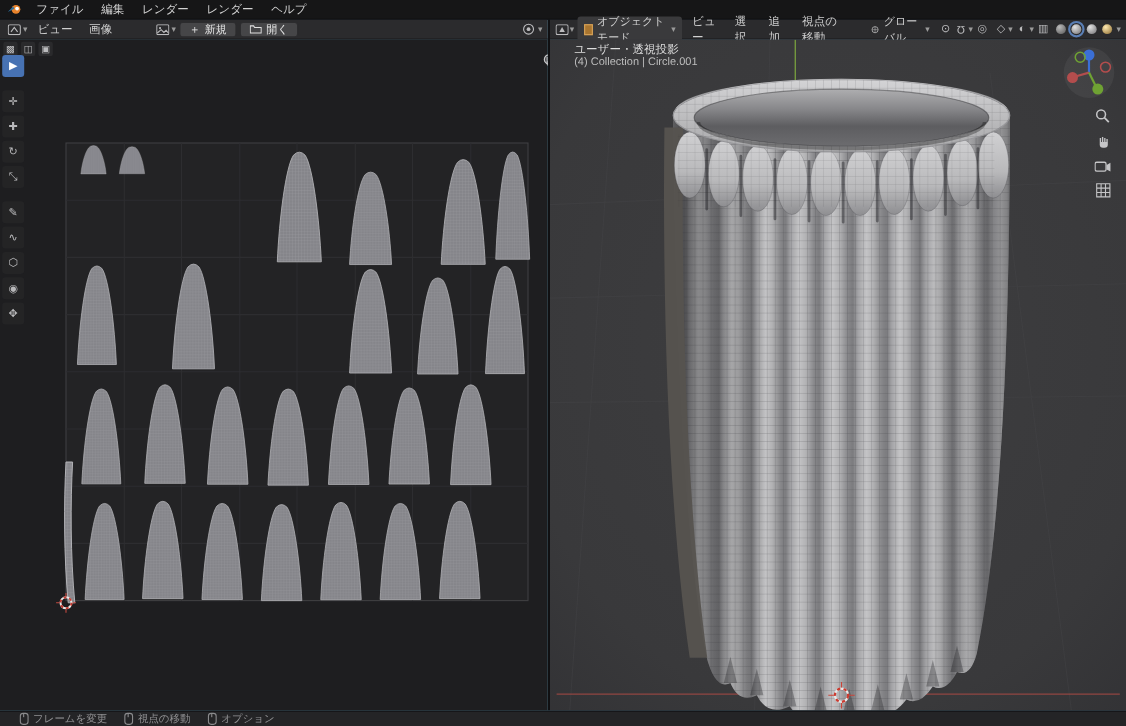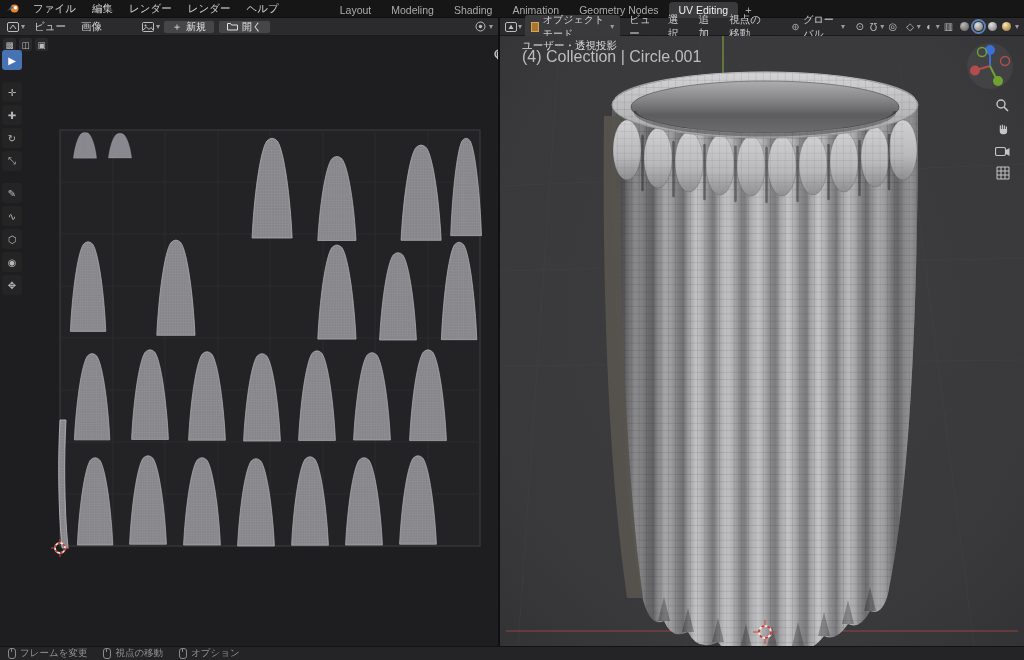--- a/index.html
+++ b/index.html
@@ -41,26 +41,26 @@
   #uv-toolbar .tool{width:20px;height:20px;border-radius:3px;display:flex;align-items:center;justify-content:center;
                     color:#b8b8ba;font-size:10px;background:rgba(40,40,42,.6);}
   #uv-toolbar .tool.active{background:#4772b3;color:#fff;}
   #uv-toolbar .gap{height:6px;}
   .corner-tools{position:absolute;right:5px;top:12px;display:flex;flex-direction:column;gap:8px;z-index:5;align-items:center;}
   
   #vp-canvas{position:absolute;left:0;top:18px;right:0;bottom:0;overflow:hidden;background:#39393b;}
   #vp-canvas svg.scene{position:absolute;left:0;top:0;}
   #vp-overlay{position:absolute;left:22px;top:3px;z-index:6;line-height:12px;}
   #vp-overlay .l1{font-size:10.5px;color:#dedede;}
-  #vp-overlay .l2{font-size:16px;color:#bdbdbd;}
+  #vp-overlay .l2{font-size:10px;color:#bdbdbd;}
   #vp-gizmo{position:absolute;right:10px;top:6px;z-index:6;}
   #vp-side-tools{position:absolute;right:14px;top:62px;display:flex;flex-direction:column;gap:9px;z-index:6;align-items:center;}
   
   #statusbar{position:absolute;left:0;bottom:0;right:0;height:14px;background:#242426;border-top:1px solid #121214;
-             display:flex;align-items:center;padding:0 8px;gap:16px;font-size:9.5px;color:#929294;box-sizing:border-box;}
+             display:flex;align-items:center;padding:0 18px;gap:16px;font-size:9.5px;color:#929294;box-sizing:border-box;}
   #statusbar .item{display:inline-flex;align-items:center;gap:4px;}
   .mouse{width:6px;height:9px;border:1px solid #8a8a8c;border-radius:3px;position:relative;display:inline-block;}
   .mouse::after{content:"";position:absolute;left:2px;top:0;width:1px;height:3px;background:#8a8a8c;}
   #statusbar .stats{margin-left:auto;color:#8d8d8f;}
 </style>
 </head>
 <body>
 
 <div id="app">
 
@@ -70,29 +70,20 @@
           <circle cx="7.5" cy="5.5" r="4" fill="#e8832c"></circle>
           <circle cx="8.5" cy="4.8" r="1.7" fill="#fff"></circle>
           <path d="M0 8 L5 3 L6 5 Z" fill="#2c6e9e"></path>
         </svg>
     </span>
     <span class="menu">ファイル</span>
     <span class="menu">編集</span>
     <span class="menu">レンダー</span>
     <span class="menu">レンダー</span>
     <span class="menu">ヘルプ</span>
-    <span class="tabs">
-      <span class="tab">Layout</span>
-      <span class="tab">Modeling</span>
-      <span class="tab">Shading</span>
-      <span class="tab">Animation</span>
-      <span class="tab">Geometry Nodes</span>
-      <span class="tab active">UV Editing</span>
-      <span class="tab-add">+</span>
-    </span>
   </header>
 
   <div id="workspace">
 
     <section class="pane" id="uv-pane">
       <div class="pane-header">
         <span class="ic">
           <svg width="12" height="10" viewBox="0 0 12 10">
               <rect x="0.5" y="0.5" width="11" height="9" rx="1.5" fill="none" stroke="#bcbcbe"></rect>
               <path d="M3 7 L6 3 L9 7" fill="none" stroke="#bcbcbe"></path>

